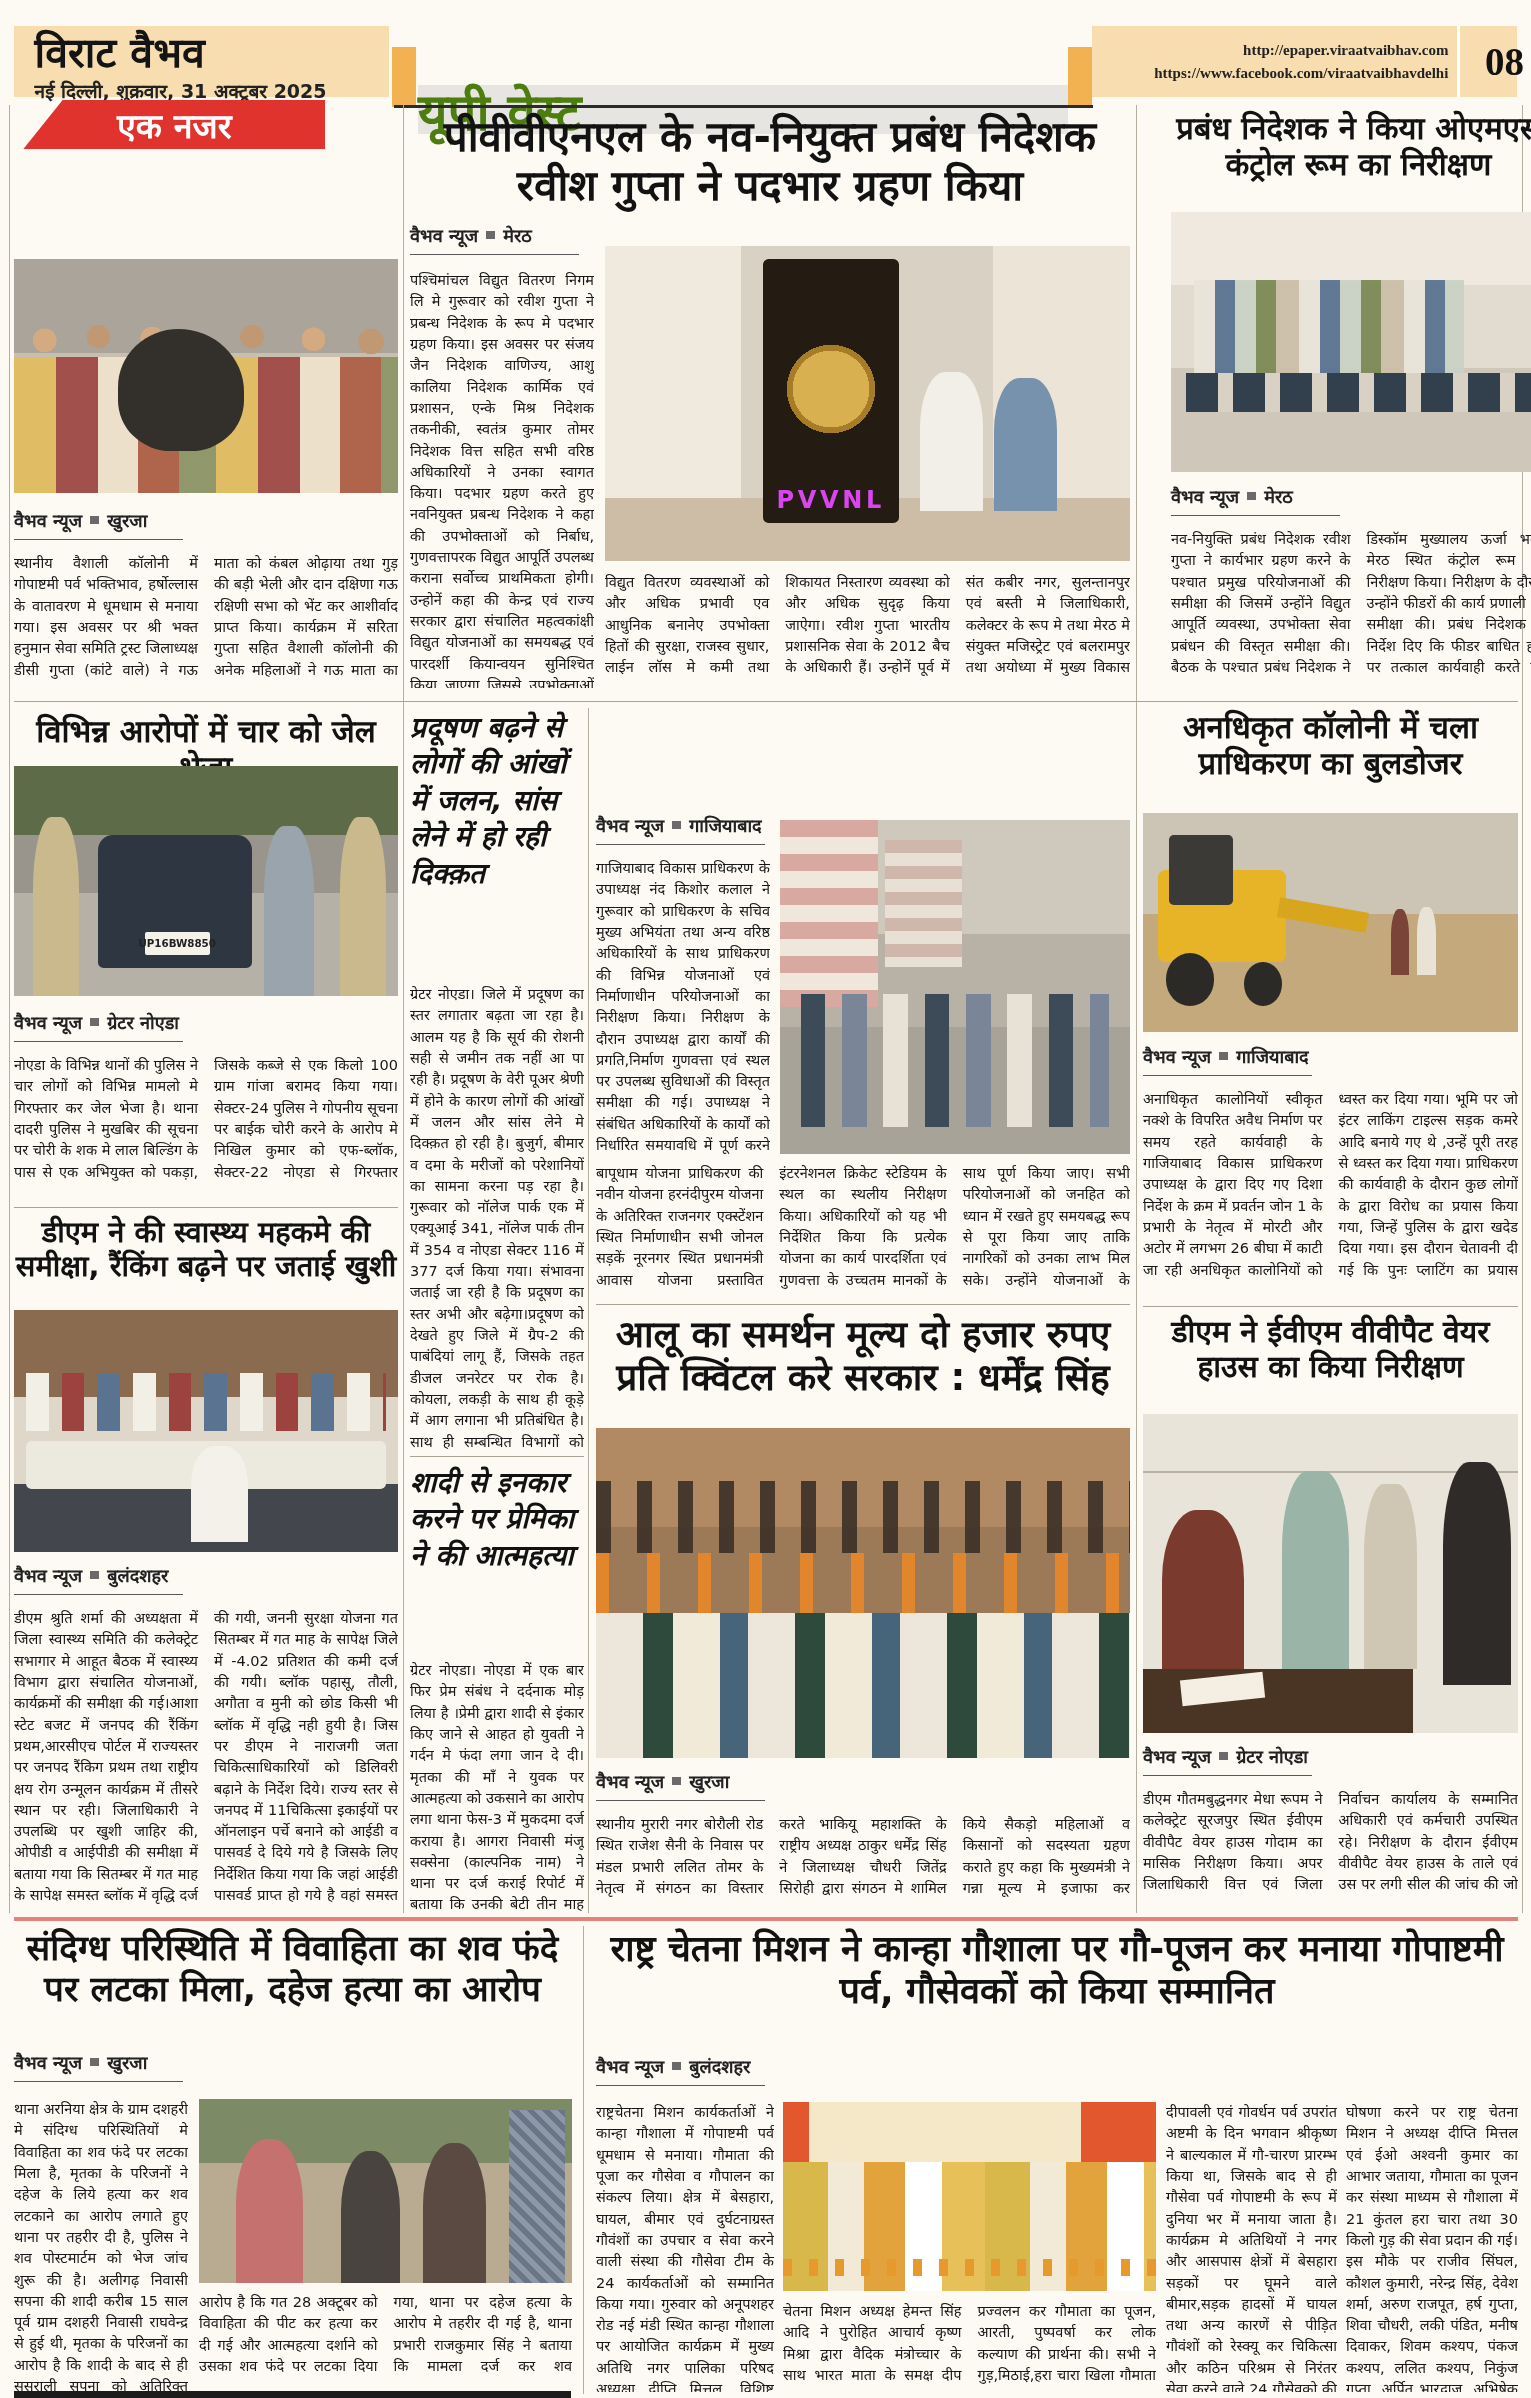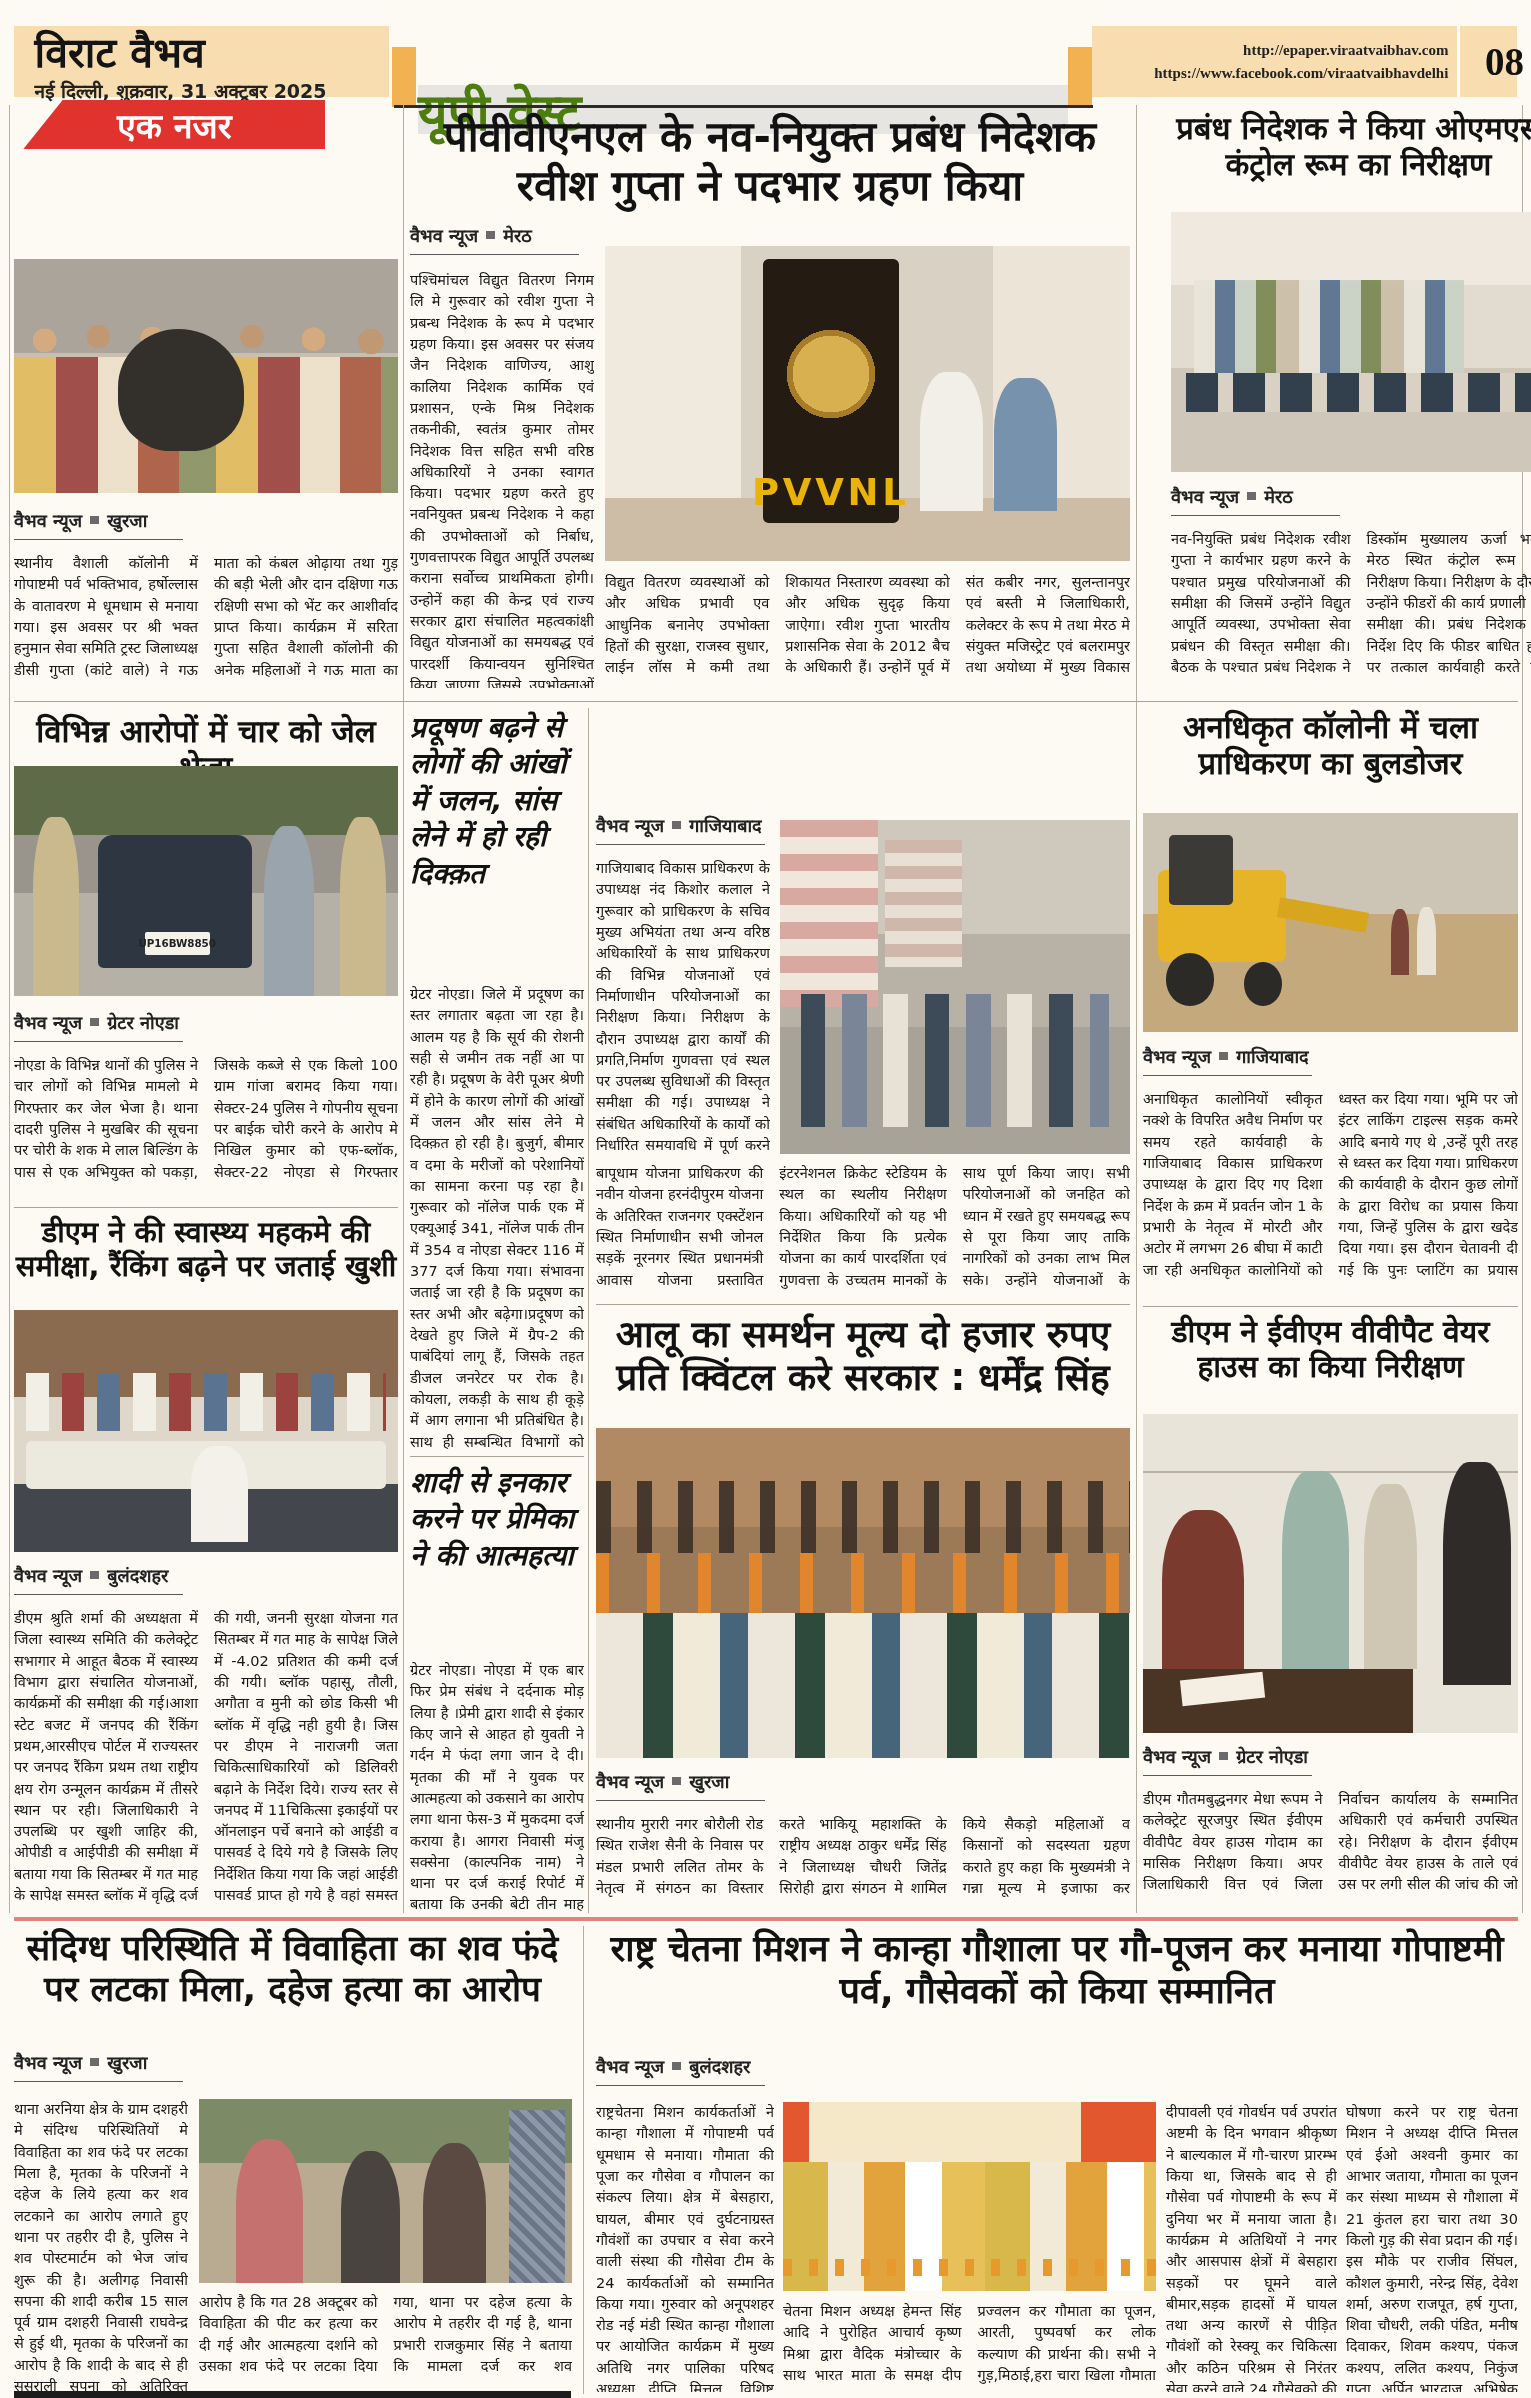--- a/index.html
+++ b/index.html
@@ -44,21 +44,21 @@
      background:radial-gradient(circle 12px at 8% 55%,#d4ab80 97%,transparent),radial-gradient(circle 12px at 22% 45%,#c09873 97%,transparent),
      radial-gradient(circle 12px at 36% 50%,#d4ab80 97%,transparent),radial-gradient(circle 12px at 62% 45%,#c09873 97%,transparent),
      radial-gradient(circle 12px at 78% 52%,#d4ab80 97%,transparent),radial-gradient(circle 13px at 93% 58%,#c09873 97%,transparent);}
   .ph-cow .cow{left:27%;top:30%;width:33%;height:52%;background:#332f2a;border-radius:48% 52% 42% 42%;}
   .ph-office{background:linear-gradient(90deg,#f0e9dd 0 26%,#d9d1c3 26% 74%,#ece5d7 74% 100%);}
   .ph-office .desk{left:0;bottom:0;width:100%;height:20%;background:#cdbda6;}
   .ph-office .sign{left:30%;top:4%;width:26%;height:84%;background:#241c13;border-radius:5.6px;
      display:flex;flex-direction:column;align-items:center;justify-content:flex-end;padding-bottom:9.4px;box-sizing:border-box;}
   .ph-office .medal{position:static;width:70%;height:44%;margin-bottom:18%;
      background:radial-gradient(circle at 50% 50%,#d9b050 0 52%,#a67c28 52% 60%,transparent 60%);}
-  .ph-office .signtext{font-weight:700;font-size:37px;color:#eab308;letter-spacing:3.7px;margin-top:16px;}
+  .ph-office .signtext{font-weight:700;font-size:24px;color:#d946ef;letter-spacing:3.7px;margin-top:16px;}
   .ph-office .man{left:60%;top:40%;width:12%;height:44%;background:#f2efe8;border-radius:40% 40% 0 0;}
   .ph-office .woman{left:74%;top:42%;width:12%;height:42%;background:#7792ad;border-radius:40% 40% 0 0;}
   .ph-control{background:linear-gradient(180deg,#efe9df 0 28%,#e2dbcf 28% 60%,#cfc8ba 60% 100%);}
   .ph-control .people{left:6%;top:26%;width:72%;height:36%;opacity:.95;
      background:repeating-linear-gradient(90deg,#e9e4da 0 20.6px,#5a7390 20.6px 41px,#c9d2c5 41px 62px,#7c8a56 62px 82px,#cbbfa8 82px 105px);}
   .ph-control .monitors{left:4%;top:62%;width:92%;height:15%;
      background:repeating-linear-gradient(90deg,#31404c 0 32px,#d9d2c4 32px 47px);}
   .ph-car{background:linear-gradient(180deg,#5d6b49 0 30%,#9a958c 30% 55%,#b6b1a6 55% 100%);}
   .ph-car .car{left:22%;top:30%;width:40%;height:58%;background:#2e3642;border-radius:15px 15px 5.6px 5.6px;}
   .ph-car .plate{left:34%;top:72%;width:17%;height:10%;background:#f5f2ea;color:#222;font-size:10.3px;font-weight:700;

